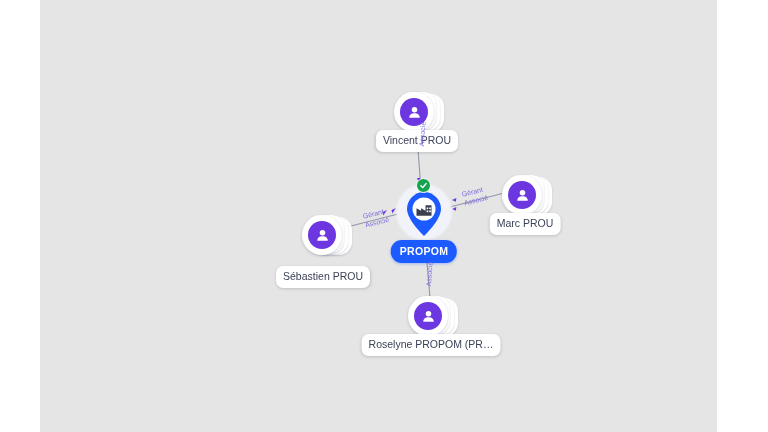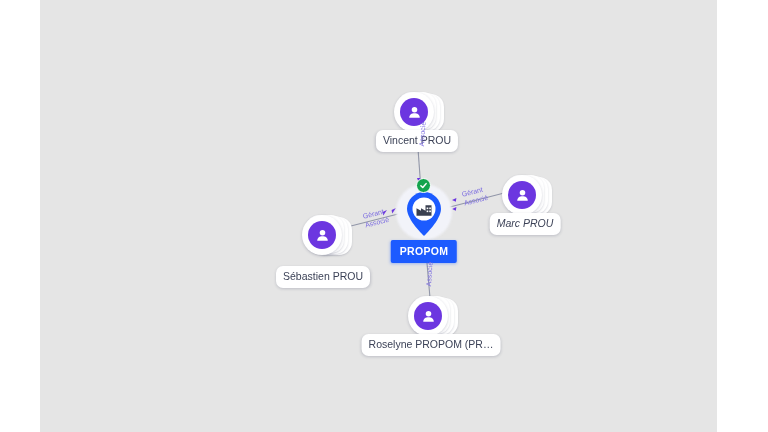--- a/index.html
+++ b/index.html
@@ -115,21 +115,21 @@
     position: absolute;
     left: 0; top: 26px;
     transform: translateX(-50%);
     background: #1C5BFF;
     color: #ffffff;
     font-size: 10.5px;
     font-weight: bold;
     letter-spacing: .3px;
     white-space: nowrap;
     padding: 5px 9px 6px 9px;
-    border-radius: 2px;
+    border-radius: 11px;
     box-shadow: 0 1px 3px rgba(28,91,255,0.35);
   }
 
   
   .edge-label {
     position: absolute;
     color: #7a6ae0;
     font-size: 7px;
     line-height: 1.25;
     white-space: nowrap;
@@ -190,21 +190,21 @@
       <div class="card c2"></div>
       <div class="card c1"></div>
       <div class="card front"></div>
       <div class="avatar-disc">
         <svg viewBox="0 0 24 24" fill="#ffffff">
           <circle cx="12" cy="8" r="3.9"></circle>
           <path d="M4.6 19.4c0-4.1 3.3-6.2 7.4-6.2s7.4 2.1 7.4 6.2z"></path>
         </svg>
       </div>
     </div>
-    <div class="name-chip" style="left:0px; top:17px;font-style:italic;">Marc PROU</div>
+    <div class="name-chip" style="left:0px; top:17px;">Marc PROU</div>
   </div>
 
   <div class="person-node" style="left:285px; top:236px;">
     <div class="stack">
       <div class="card c3"></div>
       <div class="card c2"></div>
       <div class="card c1"></div>
       <div class="card front"></div>
       <div class="avatar-disc">
         <svg viewBox="0 0 24 24" fill="#ffffff">

